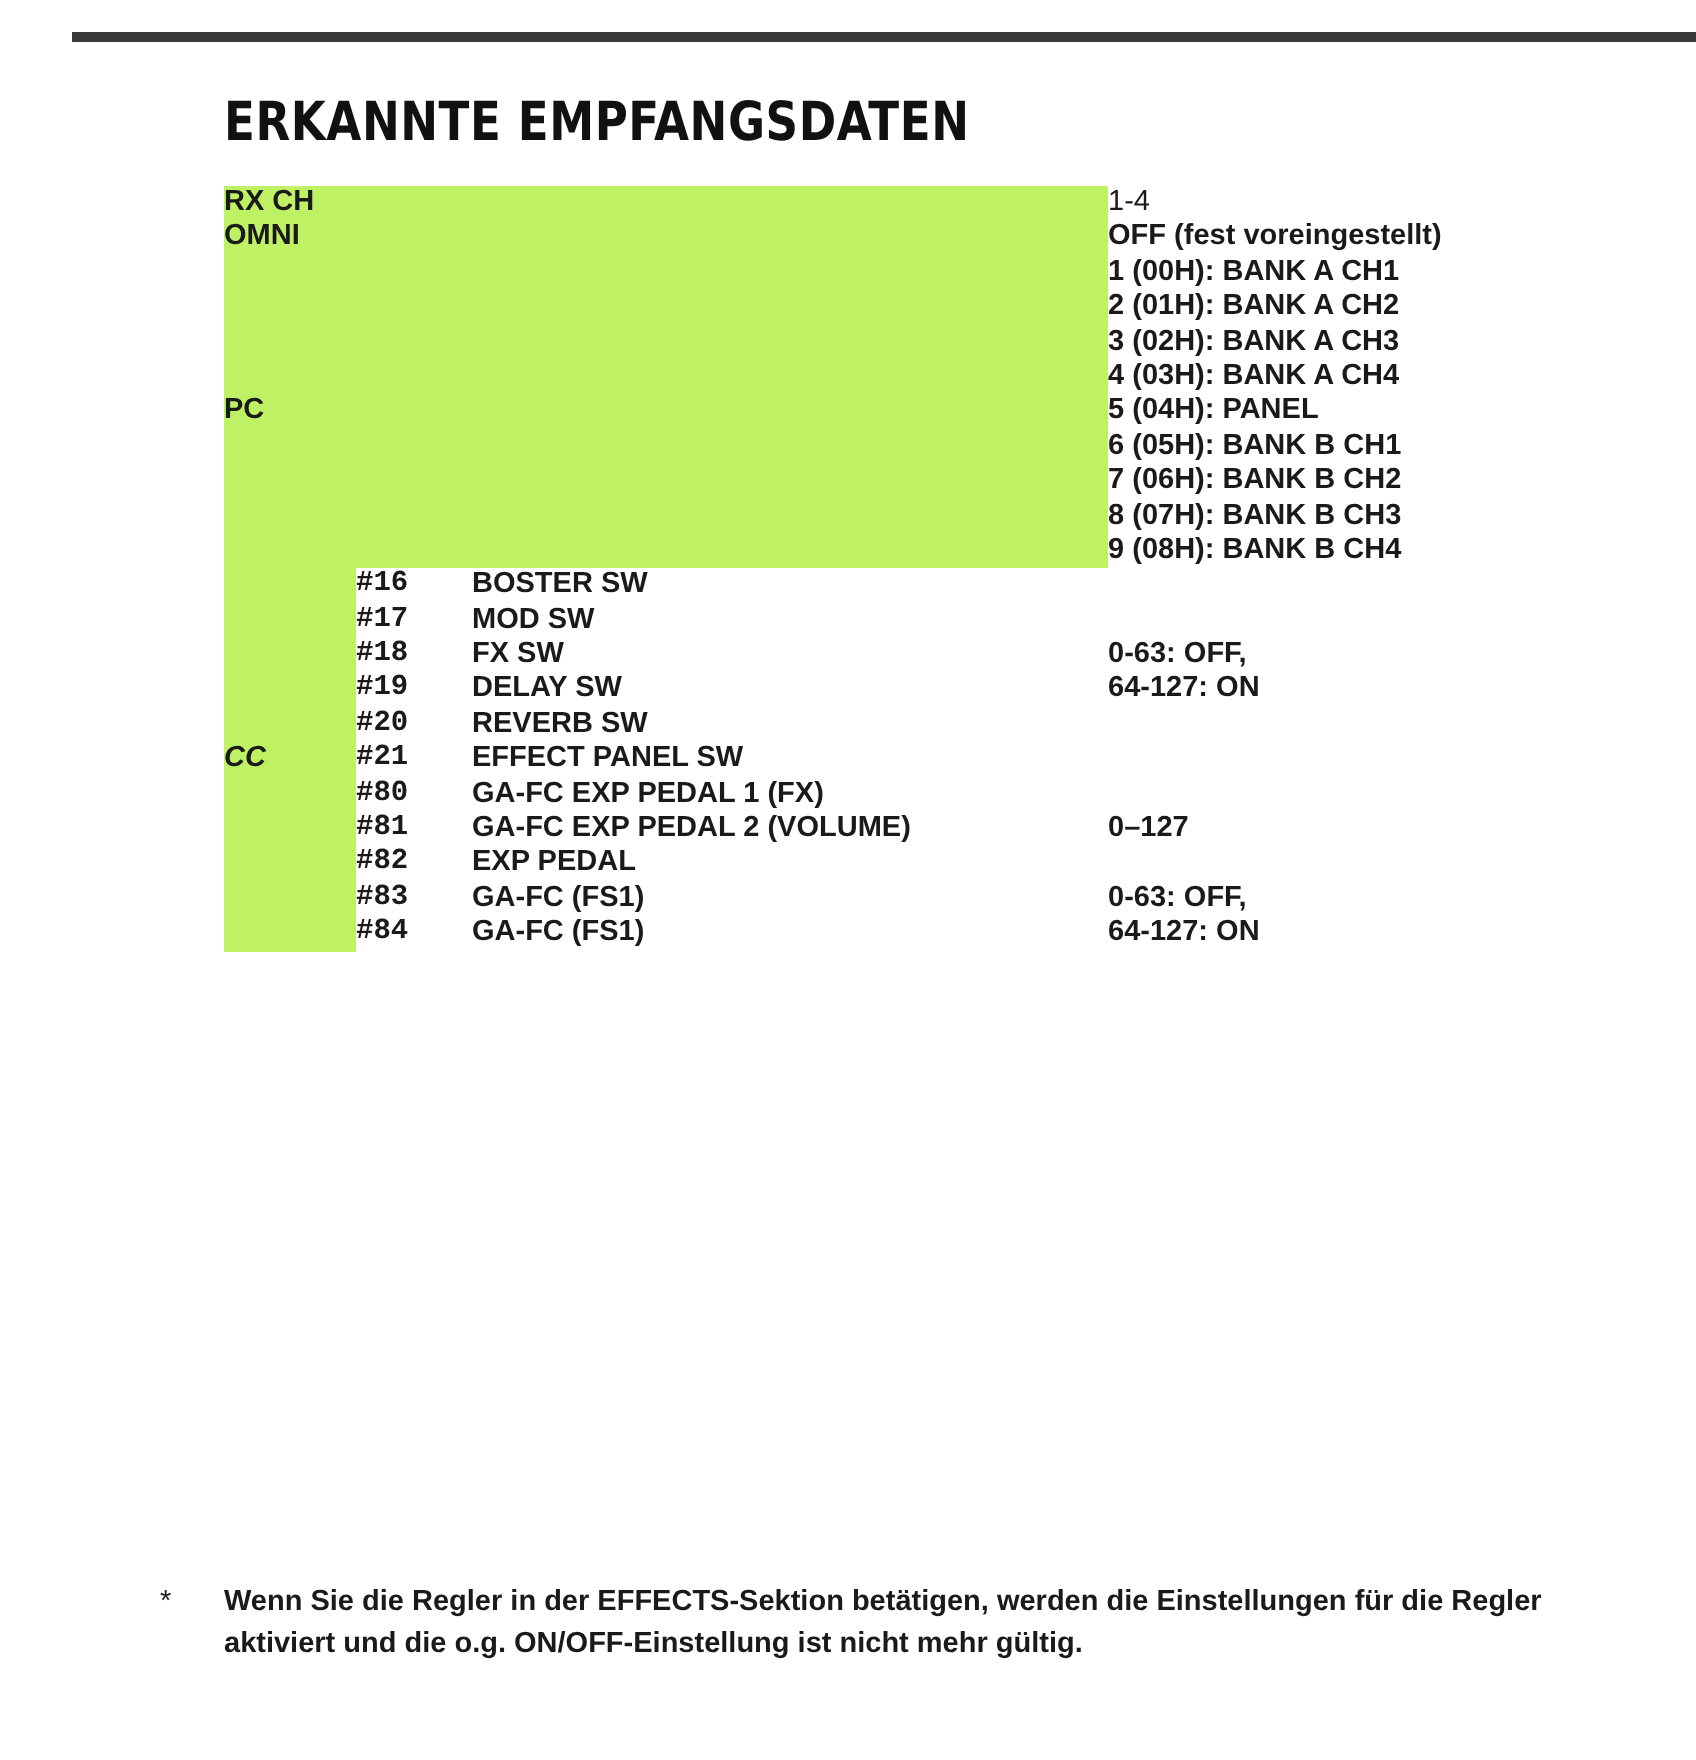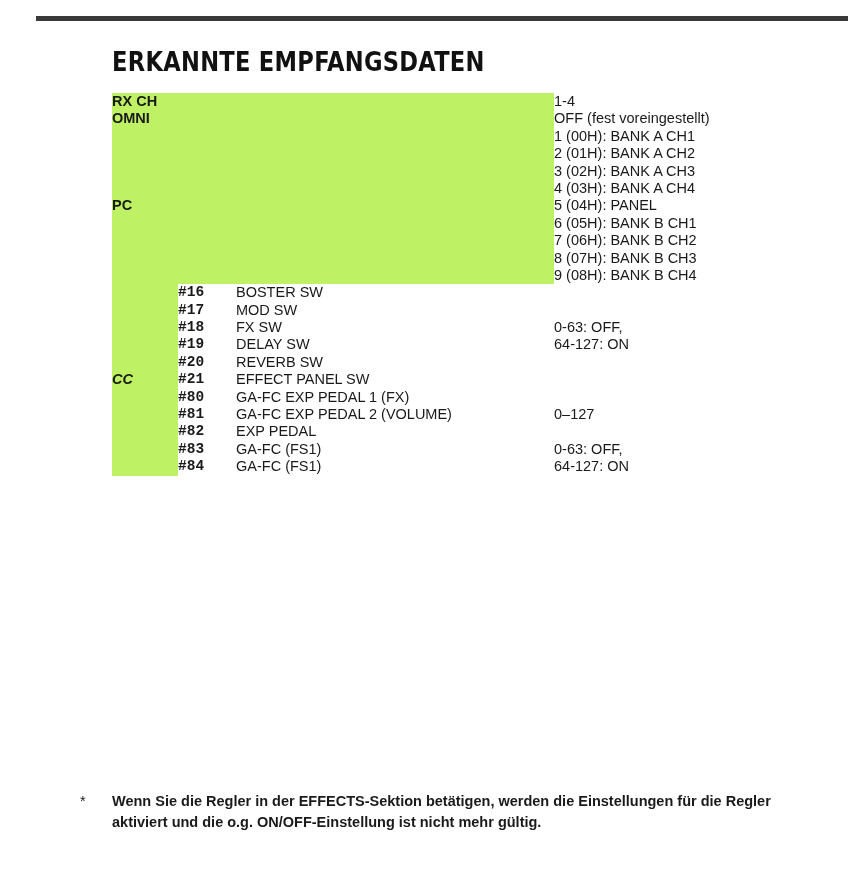--- a/index.html
+++ b/index.html
@@ -59,20 +59,21 @@
   .cell {
     padding: 5px 8px 6px 8px;
     line-height: 1.2;
     box-sizing: border-box;
   }
   .thick-top {
     border-top: 2px solid #2b2b2b;
   }
   .thin-top {
     border-top: 1px solid #8a8a8a;
+    font-weight: bold;
   }
   .thick-bottom {
     border-bottom: 2px solid #2b2b2b;
   }
   .vline-right {
     border-right: 1px solid #8a8a8a;
   }
   .shade {
     background: #bef264;
   }

